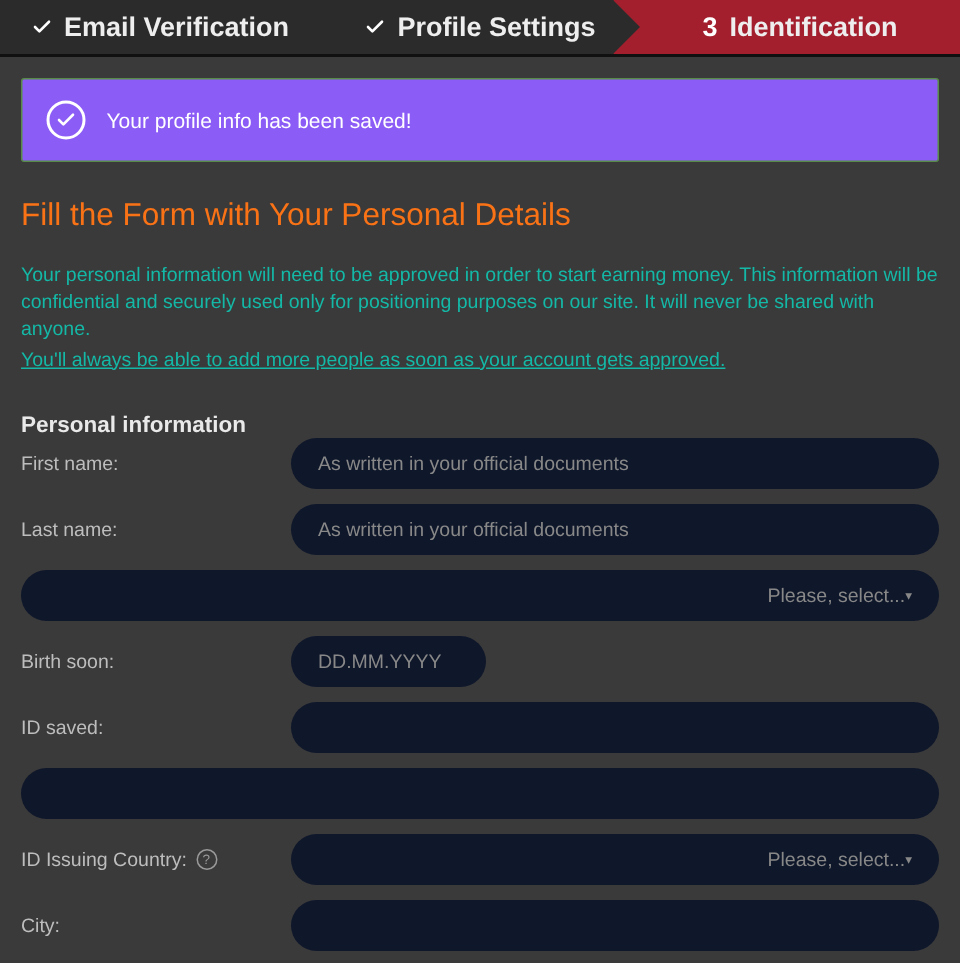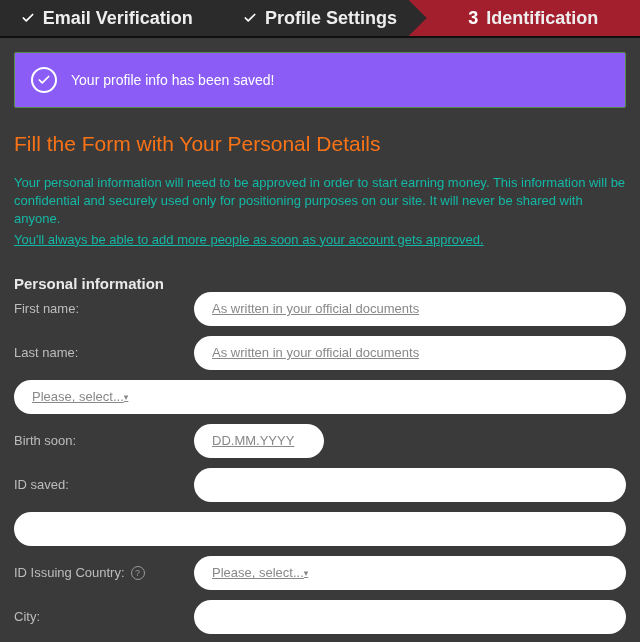--- a/index.html
+++ b/index.html
@@ -89,36 +89,35 @@
     width: 180px;
     font-size: 13px;
     color: #bdbdbd;
     display: flex;
     align-items: center;
     gap: 6px;
   }
   .row .field { flex: 1; }
   .input, .select {
     width: 100%;
-    background: #ffffff;
+    background: #0f172a;
     border: none;
     border-radius: 22px;
     height: 34px;
     padding: 0 18px;
     color: #888;
     font-size: 13px;
     outline: none;
-    text-decoration: underline;
   }
   .input.short { width: 130px; }
   .input::placeholder { color: #888; }
   .select {
     display: flex;
     align-items: center;
-    justify-content: flex-start;
+    justify-content: flex-end;
     cursor: pointer;
   }
   .select .caret {
     font-size: 9px;
     color: #888;
   }
   .help-icon {
     width: 14px; height: 14px;
     border: 1px solid #9a9a9a;
     border-radius: 50%;

